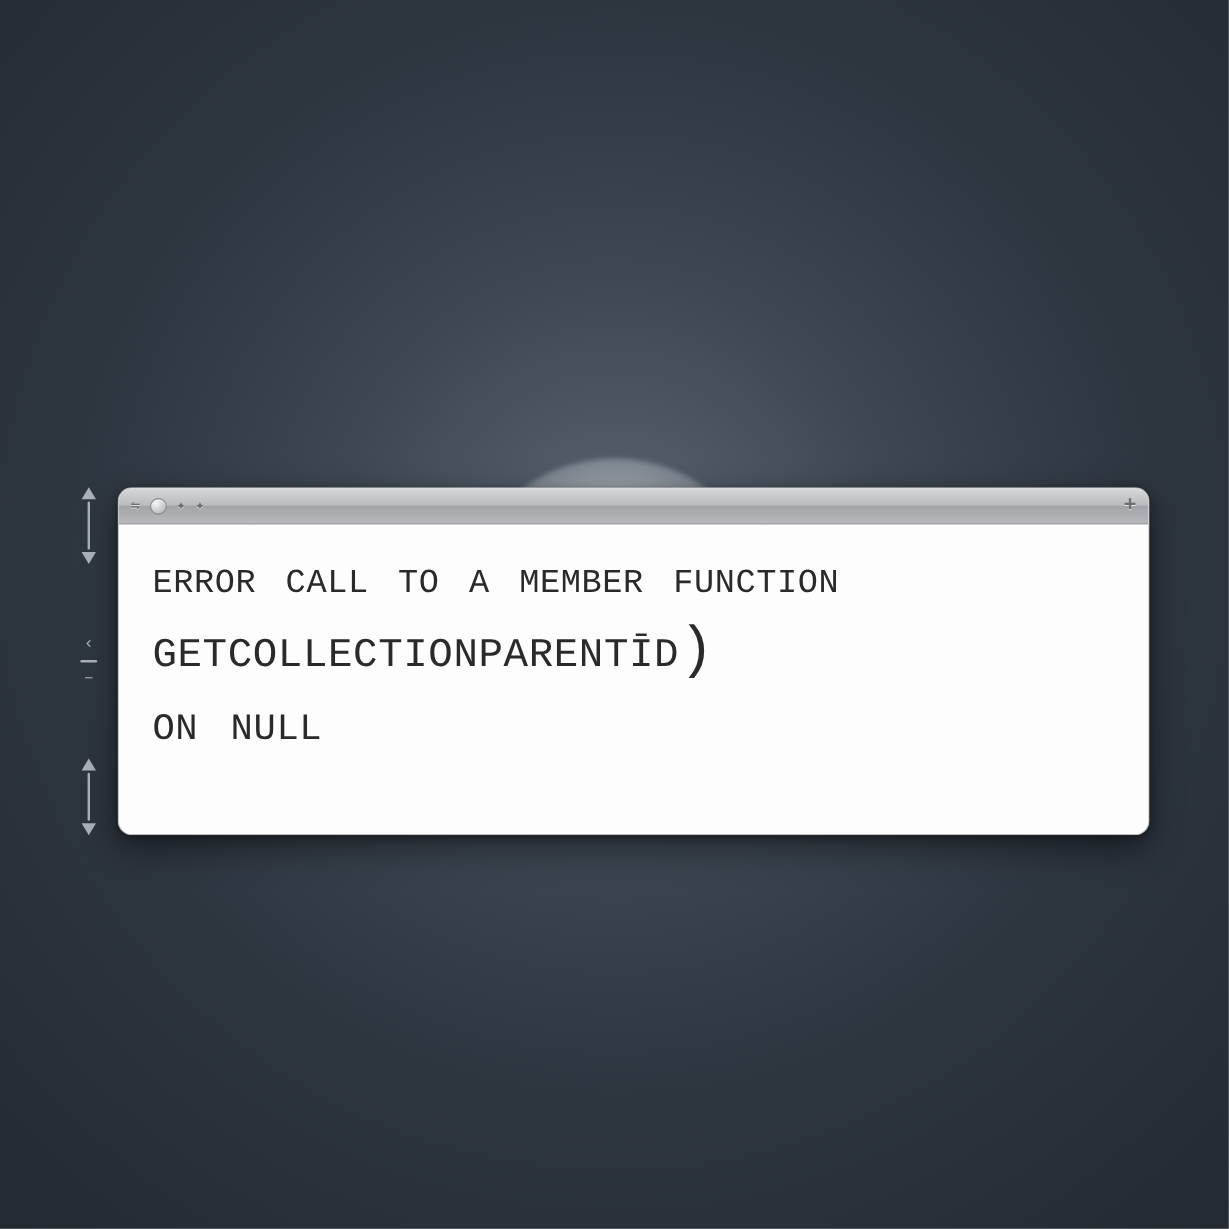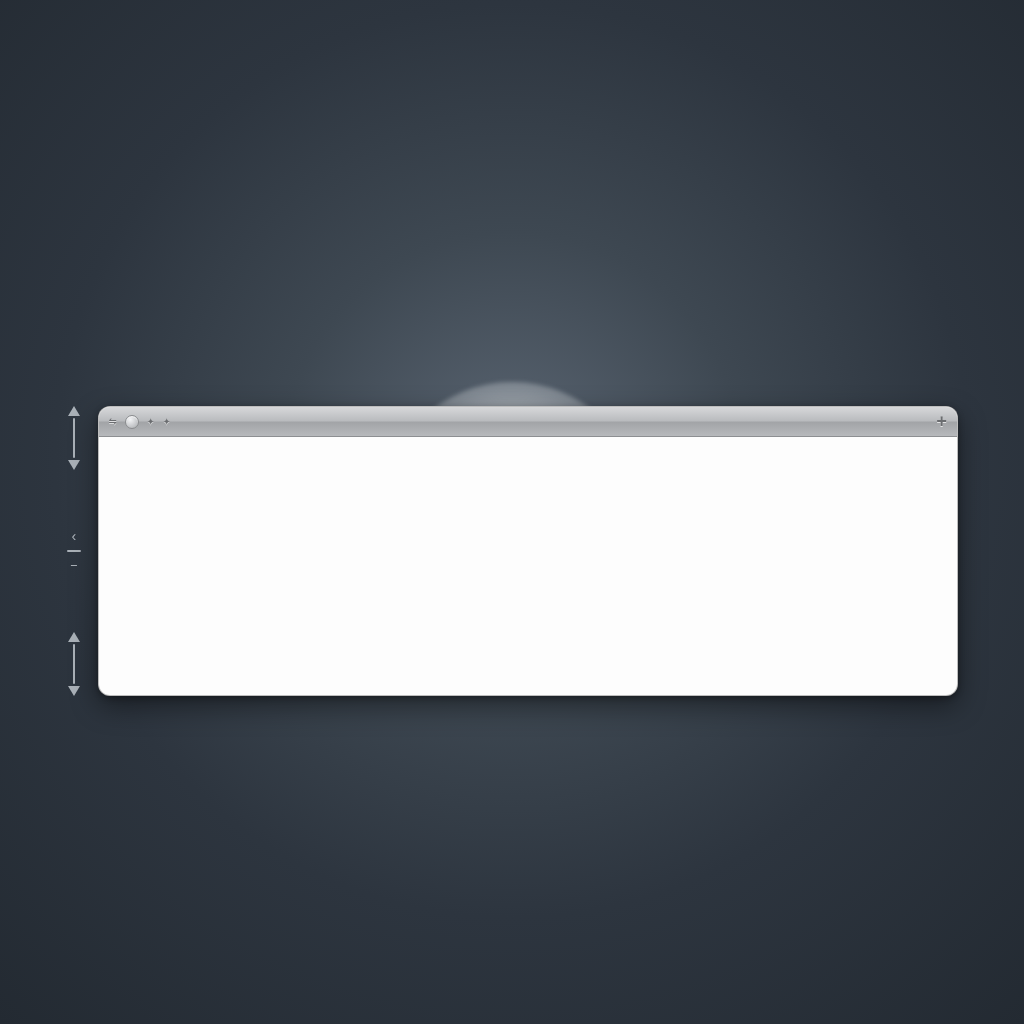--- a/index.html
+++ b/index.html
@@ -135,13 +135,18 @@
     <div class="tb-left">
       <span class="tb-glyph">⇋</span>
       <span class="tb-btn"></span>
       <span class="tb-glyph">✦</span>
       <span class="tb-glyph">✦</span>
     </div>
     <div class="tb-right">
       <span class="tb-plus">+</span>
     </div>
   </div>
+  <div class="content">
+    <div class="line1 sc">ERROR CALL TO A MEMBER FUNCTION</div>
+    <div class="line2 sc">GETCOLLECTIONPARENTĪD)</div>
+    <div class="line3 sc">ON NULL</div>
+  </div>
 </div>
 
 </body></html>

